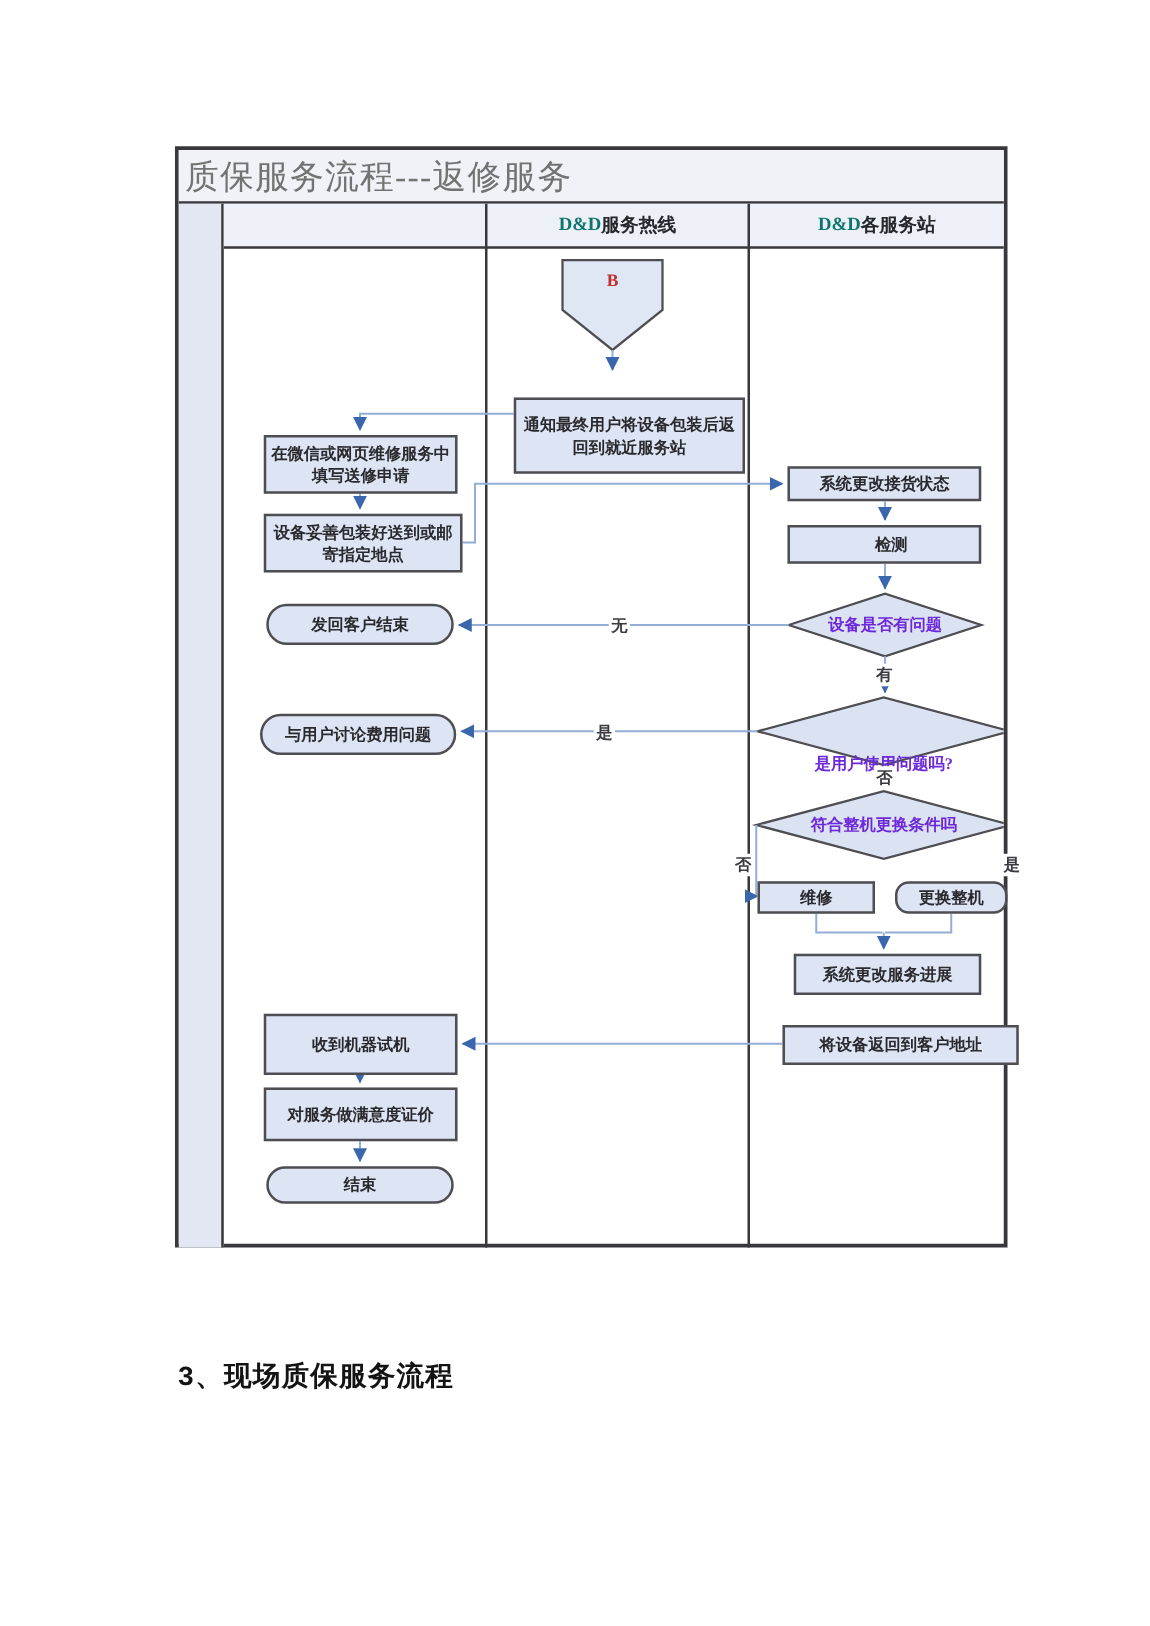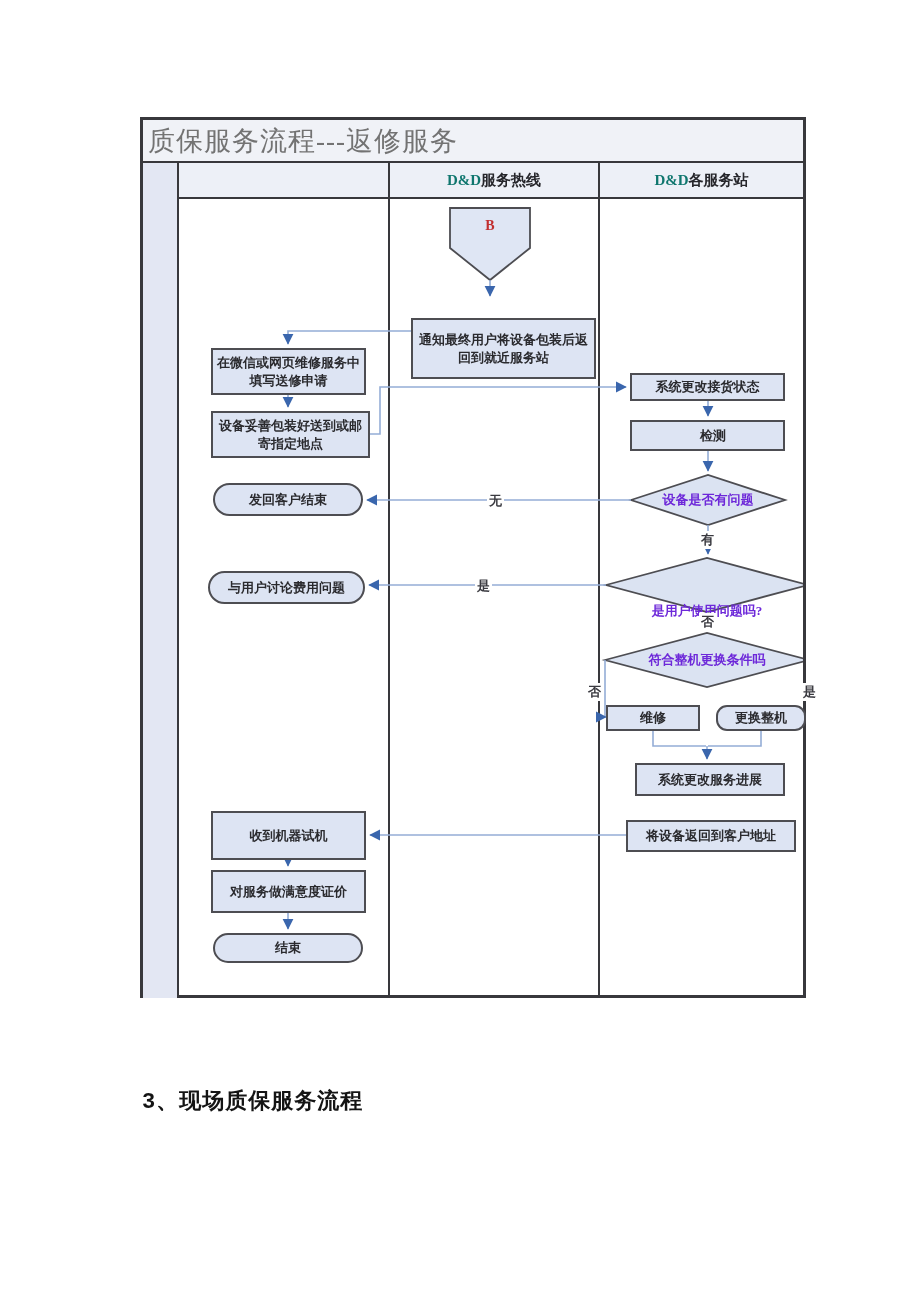--- a/index.html
+++ b/index.html
@@ -49,21 +49,21 @@
   .t-return{left:70px;top:363px;width:150px;height:33px;}
   .t-discuss{left:65px;top:451px;width:157px;height:33px;}
   .n-receive{left:68px;top:691px;width:155px;height:49px;}
   .n-evaluate{left:68px;top:750px;width:155px;height:43px;}
   .t-end{left:70px;top:813px;width:150px;height:30px;border-radius:15px;}
   .n-status{left:487px;top:253px;width:155px;height:28px;}
   .n-test{left:487px;top:300px;width:155px;height:31px;padding-left:15px;}
   .n-repair{left:463px;top:585px;width:94px;height:26px;}
   .n-replace{left:573px;top:585px;width:90px;height:26px;border-radius:11px;}
   .n-progress{left:492px;top:643px;width:150px;height:33px;}
-  .n-sendback{left:483px;top:700px;width:170px;height:32px;}
+  .n-sendback{left:483px;top:700px;width:189px;height:32px;}
 
   .d1-text{left:493px;top:367px;width:144px;height:26px;}
   .d2-text{left:473px;top:452px;width:182px;height:26px;margin-top:26px;}
   .d3-text{left:472px;top:527px;width:184px;height:26px;}
   .b-pos{left:327px;top:98px;width:40px;height:18px;}
 
   .lbl-none{left:344px;top:372px;}
   .lbl-has{left:556px;top:411px;}
   .lbl-yes1{left:332px;top:457px;}
   .lbl-no1{left:556px;top:493px;}

